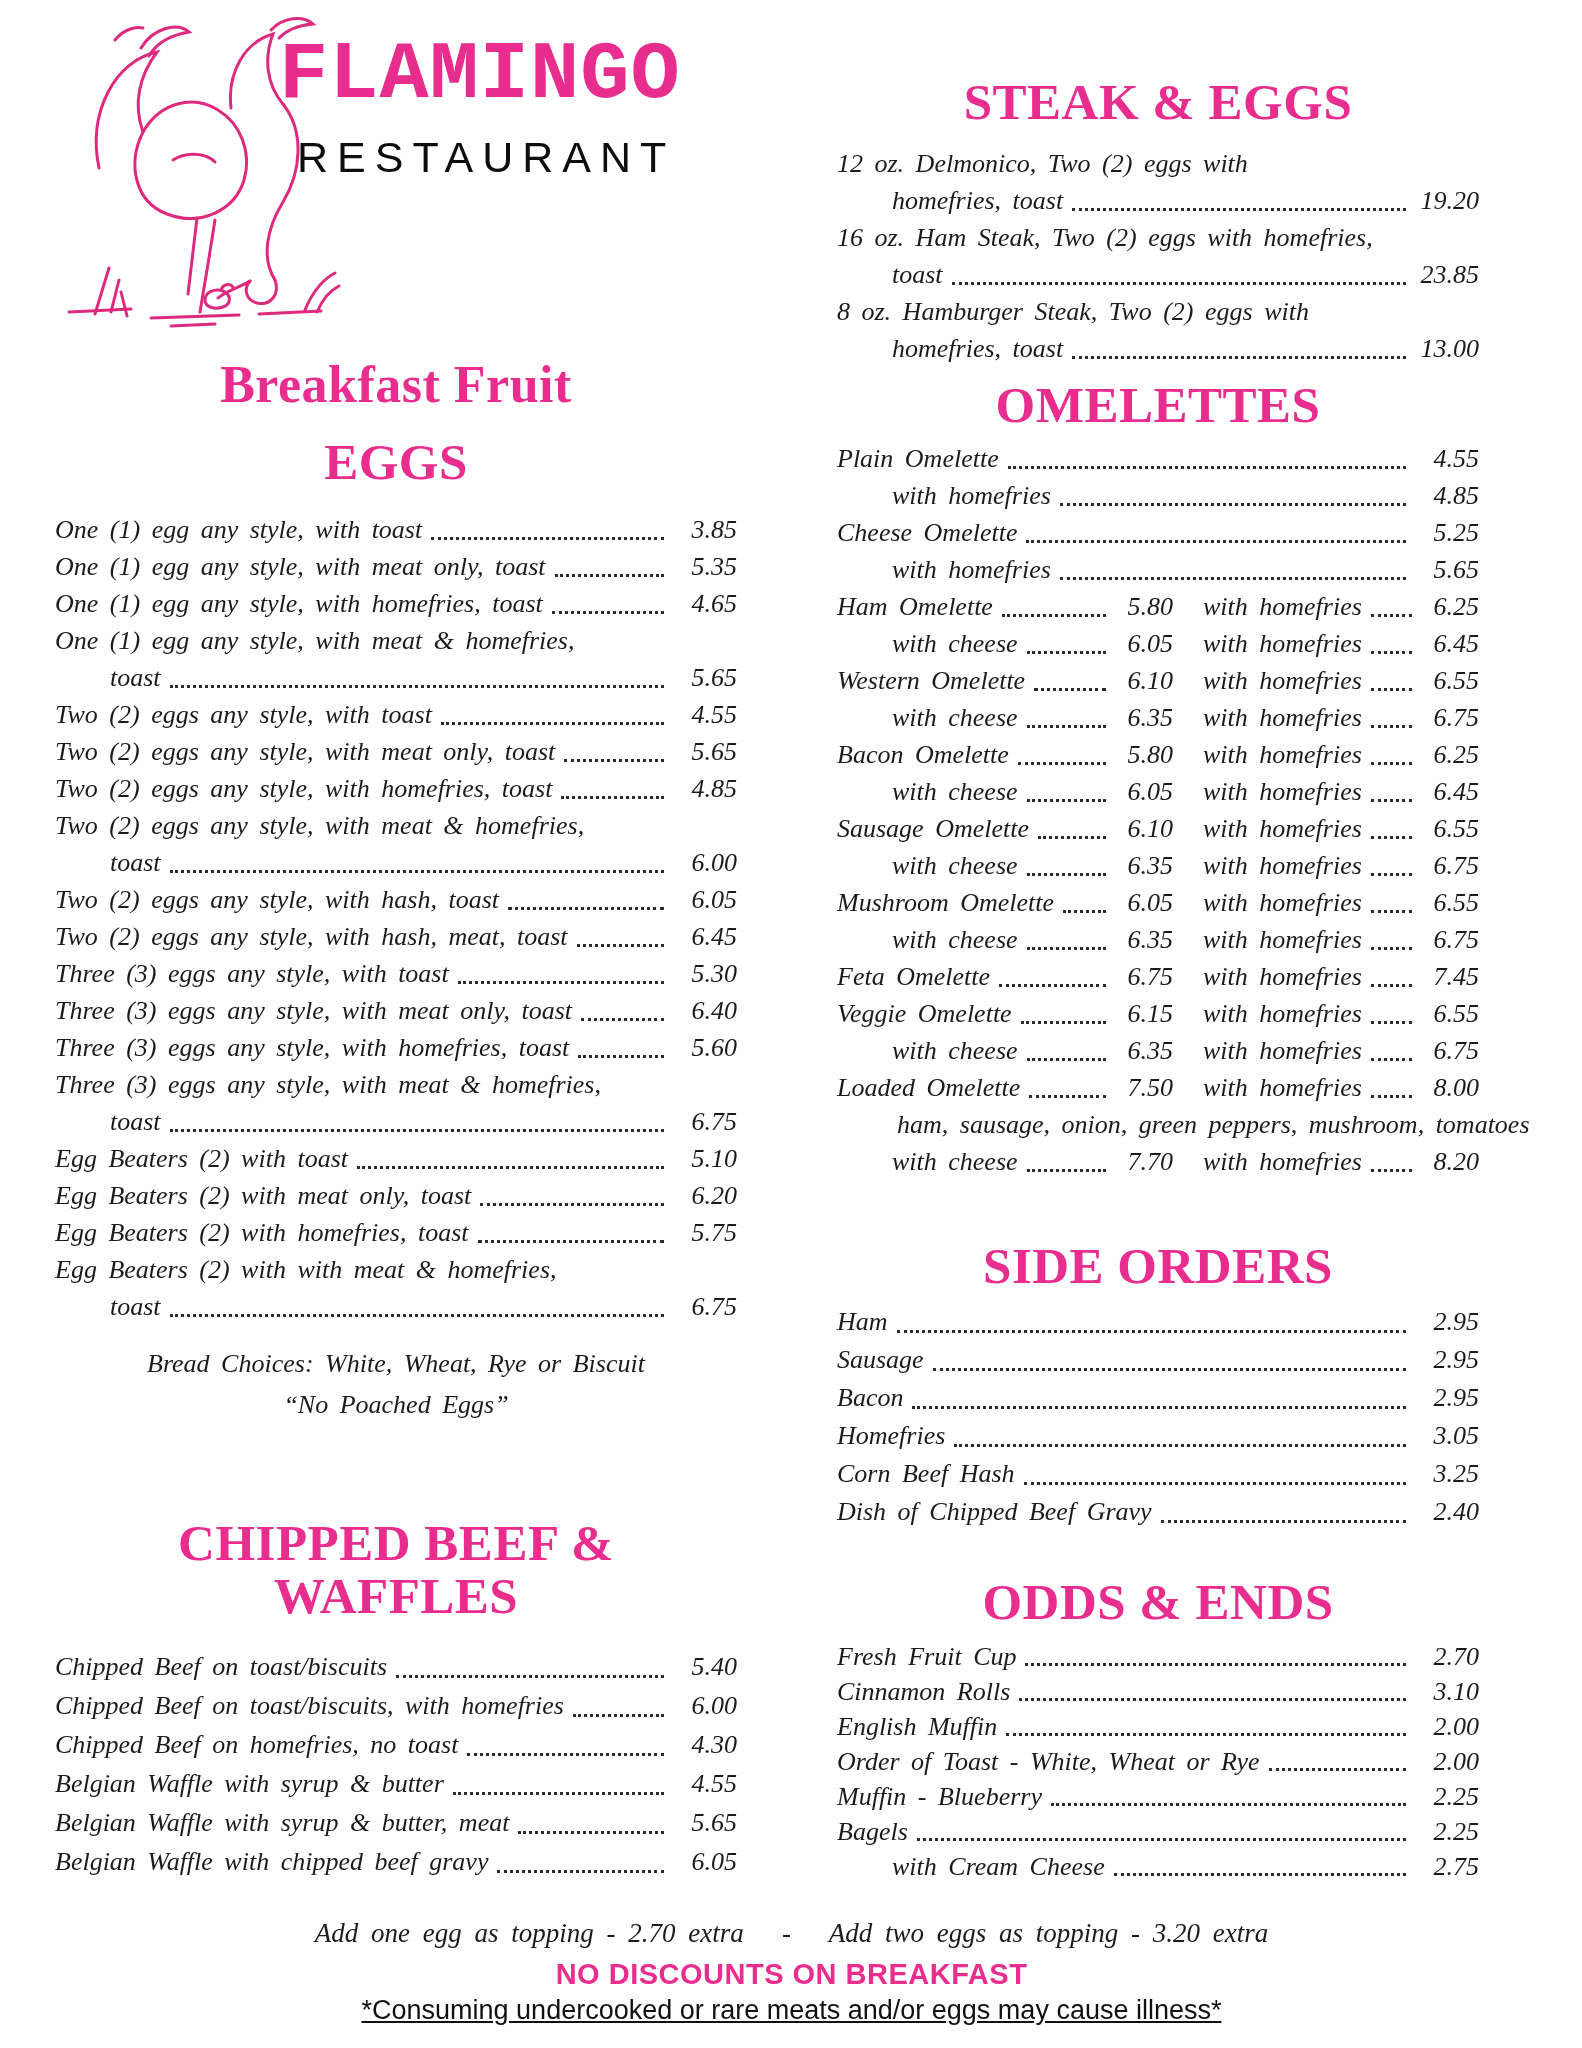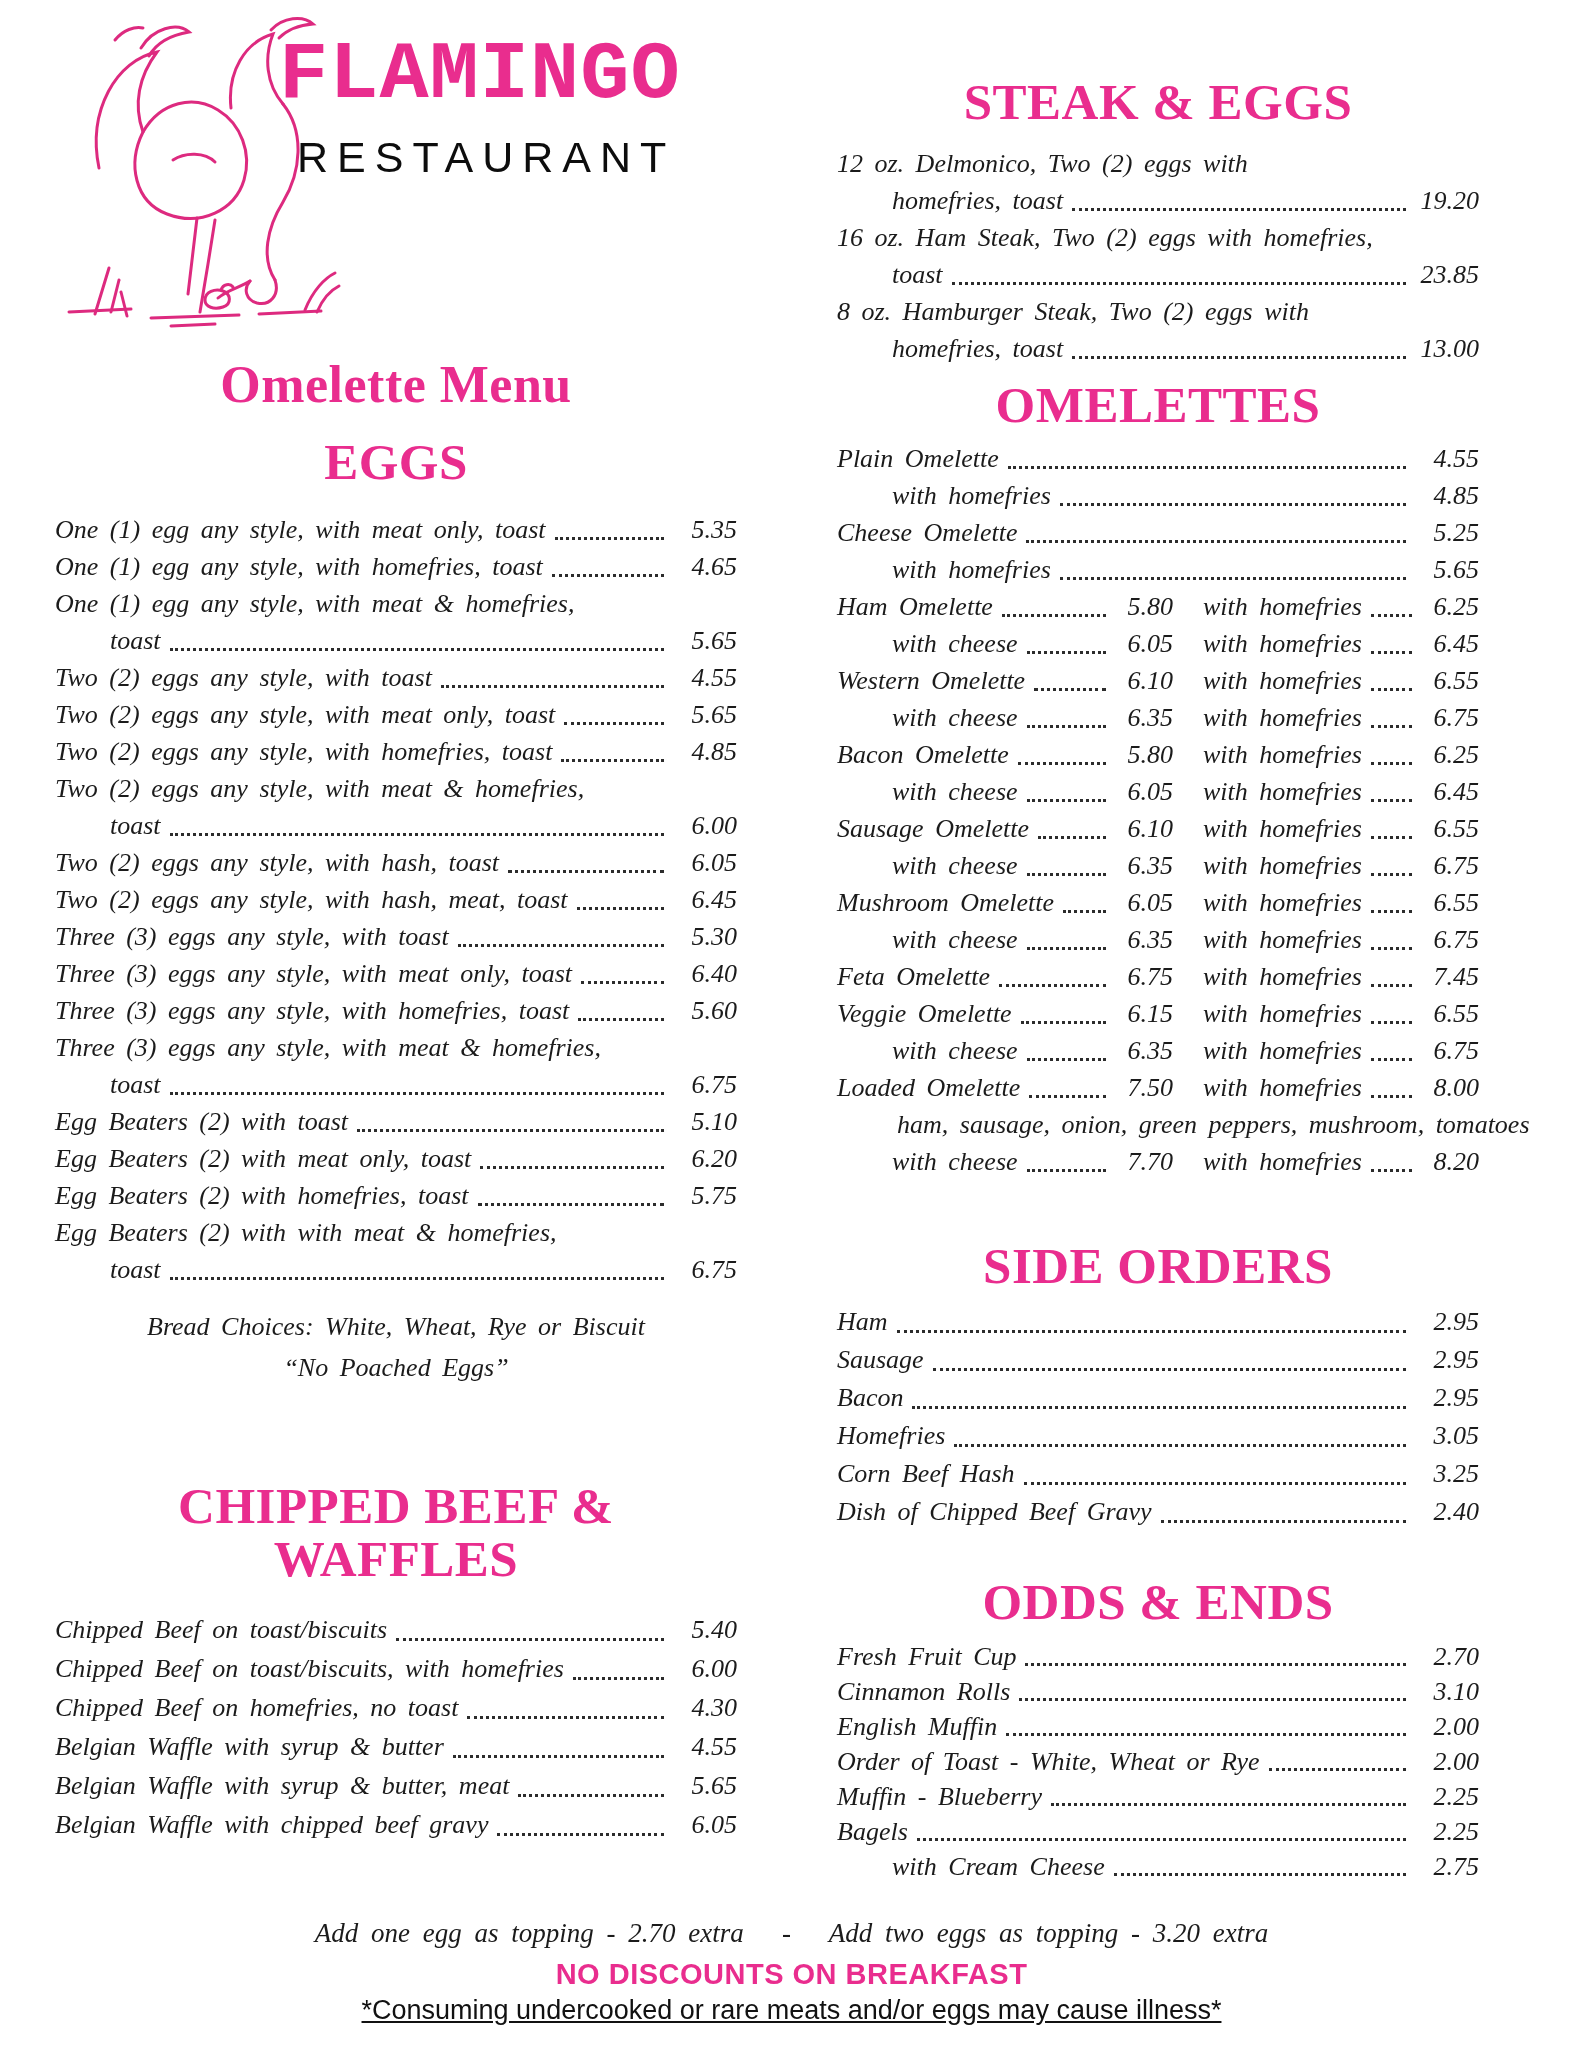--- a/index.html
+++ b/index.html
@@ -136,25 +136,30 @@
           <path d="M262 302 C268 288 276 280 284 276"></path>
           <path d="M14 302 L76 299"></path>
           <path d="M96 308 L184 305"></path>
           <path d="M204 304 L266 301"></path>
           <path d="M116 316 L160 314"></path>
         </svg>
         <div class="brandname">FLAMINGO</div>
         <div class="brandtype">RESTAURANT</div>
       </div>
 
-      <h1 class="sec-h menu-title">Omelette Menu</h1>
+      <h1 class="sec-h menu-title">Breakfast Fruit</h1>
 
       <h2 class="sec-h h-eggs">EGGS</h2>
       <div class="items eggs-items">
 
+          <div class="row">
+            <span class="txt">One (1) egg any style, with toast</span>
+            <span class="dots"></span>
+            <span class="price">3.85</span>
+          </div>
 
           <div class="row">
             <span class="txt">One (1) egg any style, with meat only, toast</span>
             <span class="dots"></span>
             <span class="price">5.35</span>
           </div>
 
           <div class="row">
             <span class="txt">One (1) egg any style, with homefries, toast</span>
             <span class="dots"></span>

